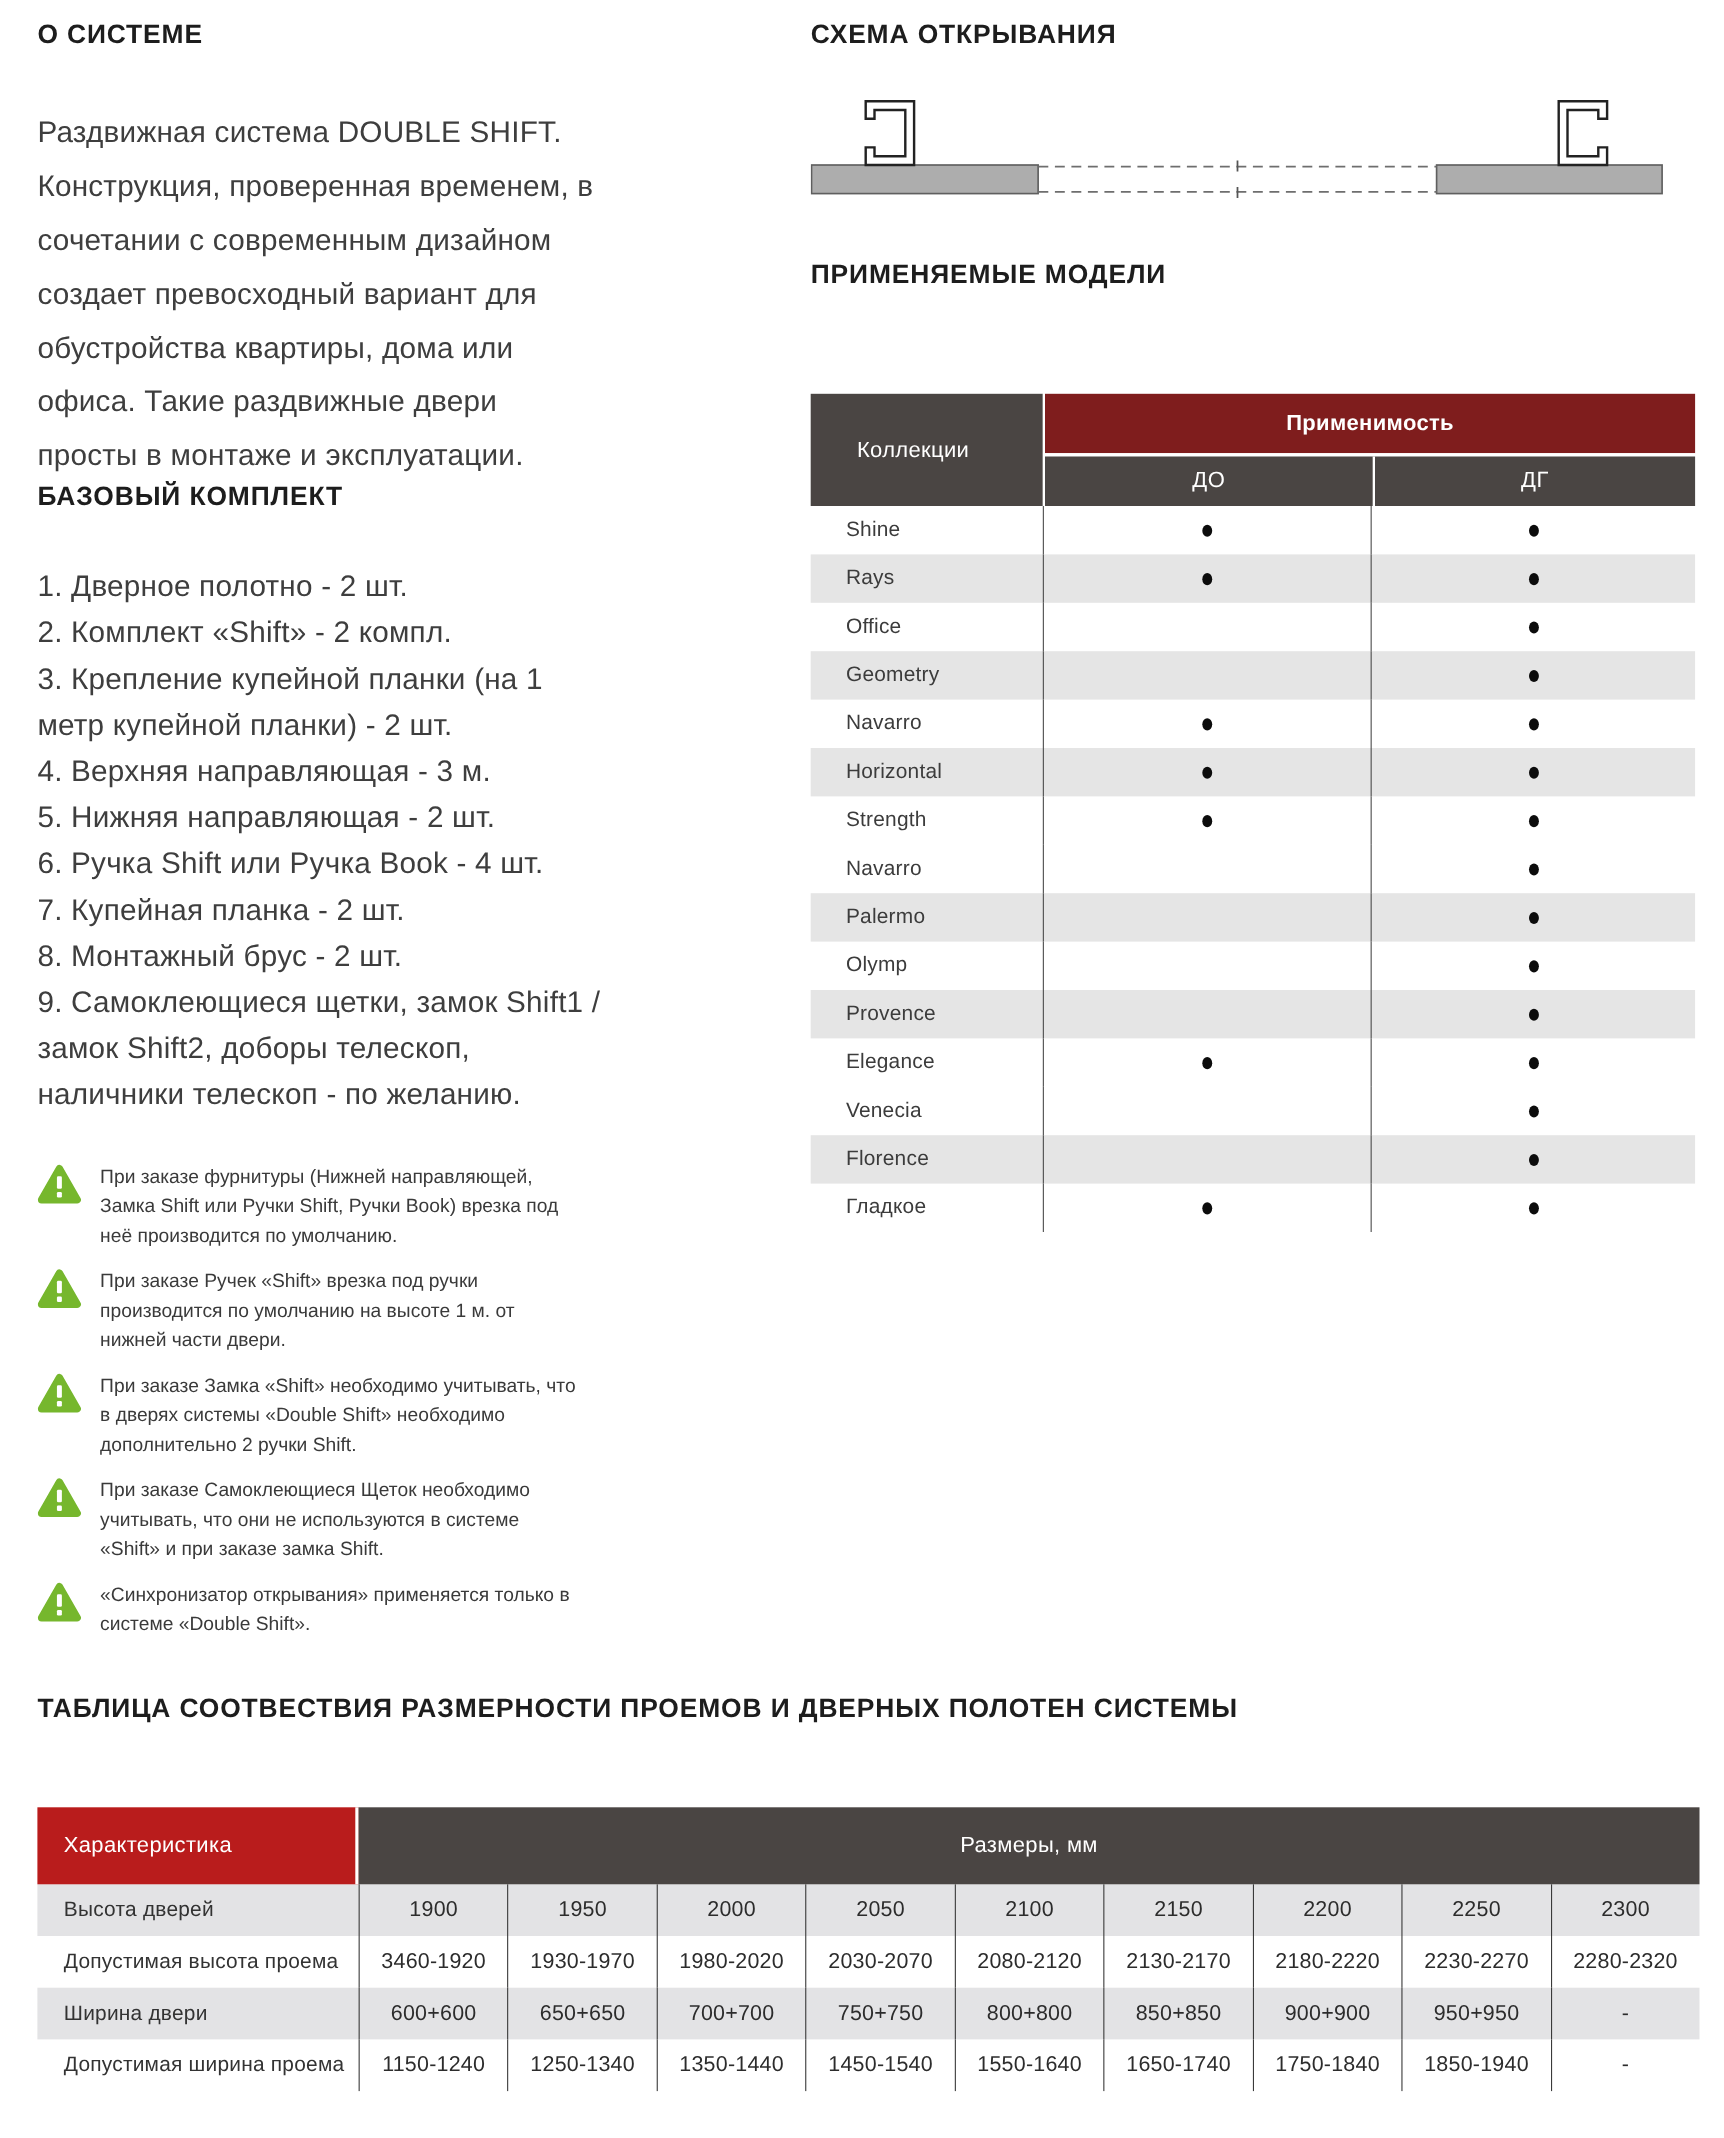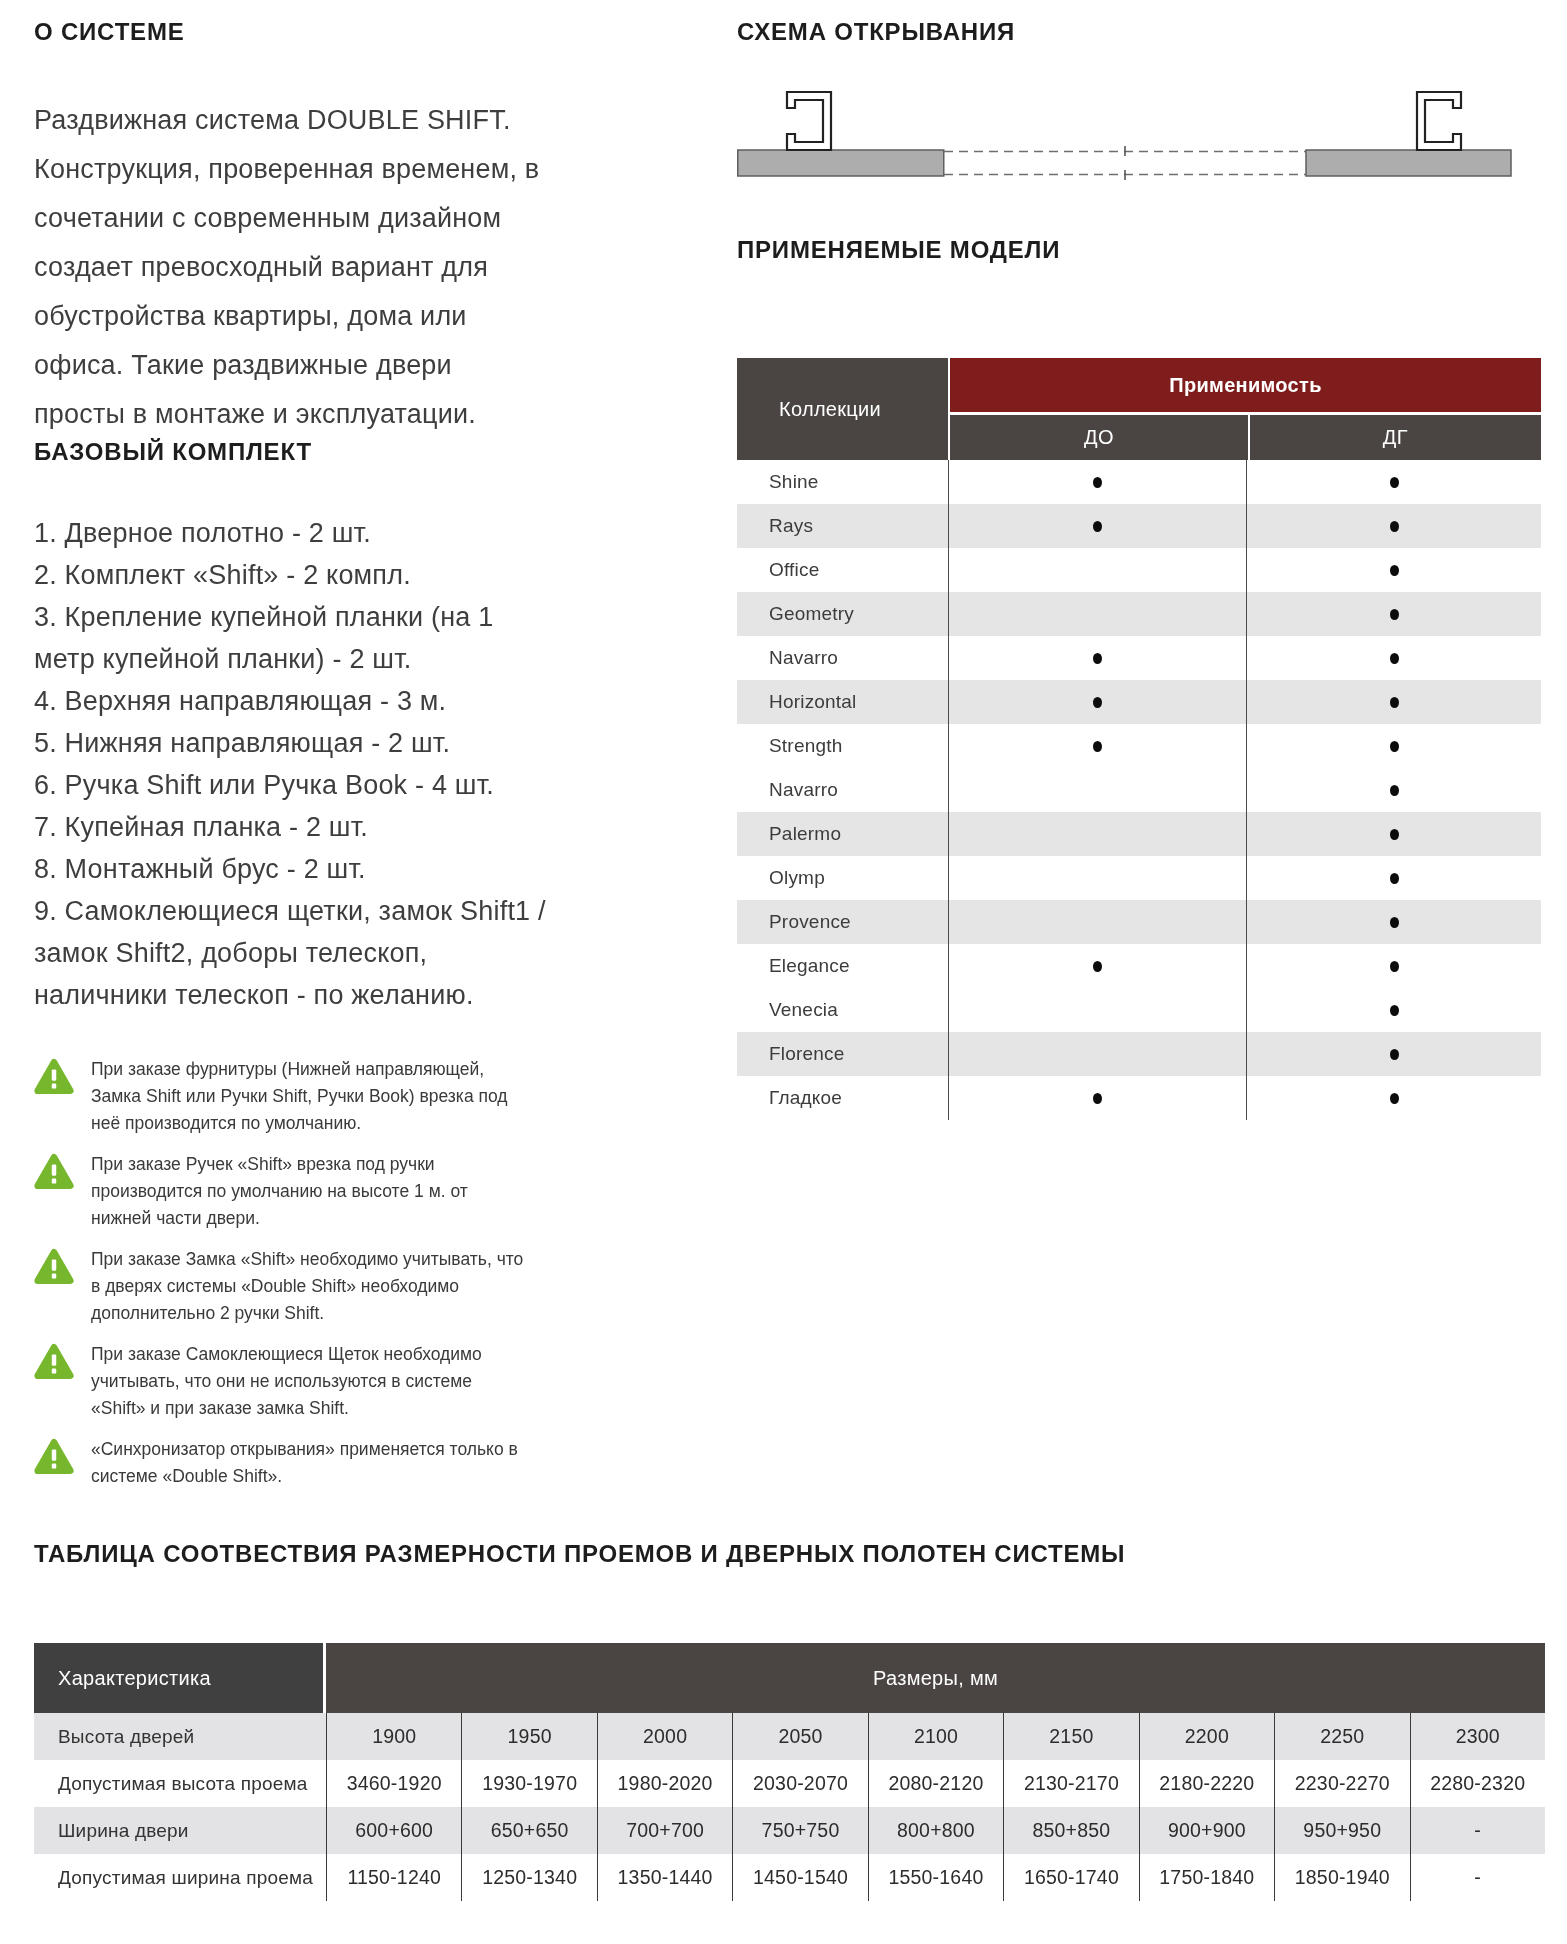--- a/index.html
+++ b/index.html
@@ -40,21 +40,21 @@
   .mt-name { width:211px; display:flex; align-items:center; padding-left:32px;
              font-size:19px; font-weight:300; color:#3c3c3c; letter-spacing:.2px; }
   .mt-cell { display:flex; align-items:center; justify-content:center; border-left:1px solid #4b4b4b; }
   .mt-cell.c2 { width:298px; }
   .mt-cell.c3 { width:295px; }
   .dot { width:9px; height:11px; background:#0c0c0c; border-radius:50%; }
 
   
   .sizes-table { position:absolute; left:34px; top:1643px; width:1511px; }
   .st-head { display:flex; height:70px; color:#fff; }
-  .st-c1 { width:292px; background:#404040; display:flex; align-items:center; padding-left:24px;
+  .st-c1 { width:292px; background:#b91c1c; display:flex; align-items:center; padding-left:24px;
            font-size:20px; font-weight:300; border-right:3px solid #fff; letter-spacing:.3px; }
   .st-group { flex:1; background:#4a4543; display:flex; align-items:center; justify-content:center;
               font-size:20px; font-weight:300; letter-spacing:.3px; }
   .st-row { display:flex; height:47px; }
   .st-row.shaded { background:#e3e3e5; }
   .st-label { width:292px; display:flex; align-items:center; padding-left:24px;
               font-size:19px; font-weight:300; color:#333; letter-spacing:.2px; }
   .st-val { flex:1; display:flex; align-items:center; justify-content:center; border-left:1px solid #3a3a3a;
             font-size:19.5px; font-weight:300; color:#2c2c2c; letter-spacing:.2px; }
 </style>

